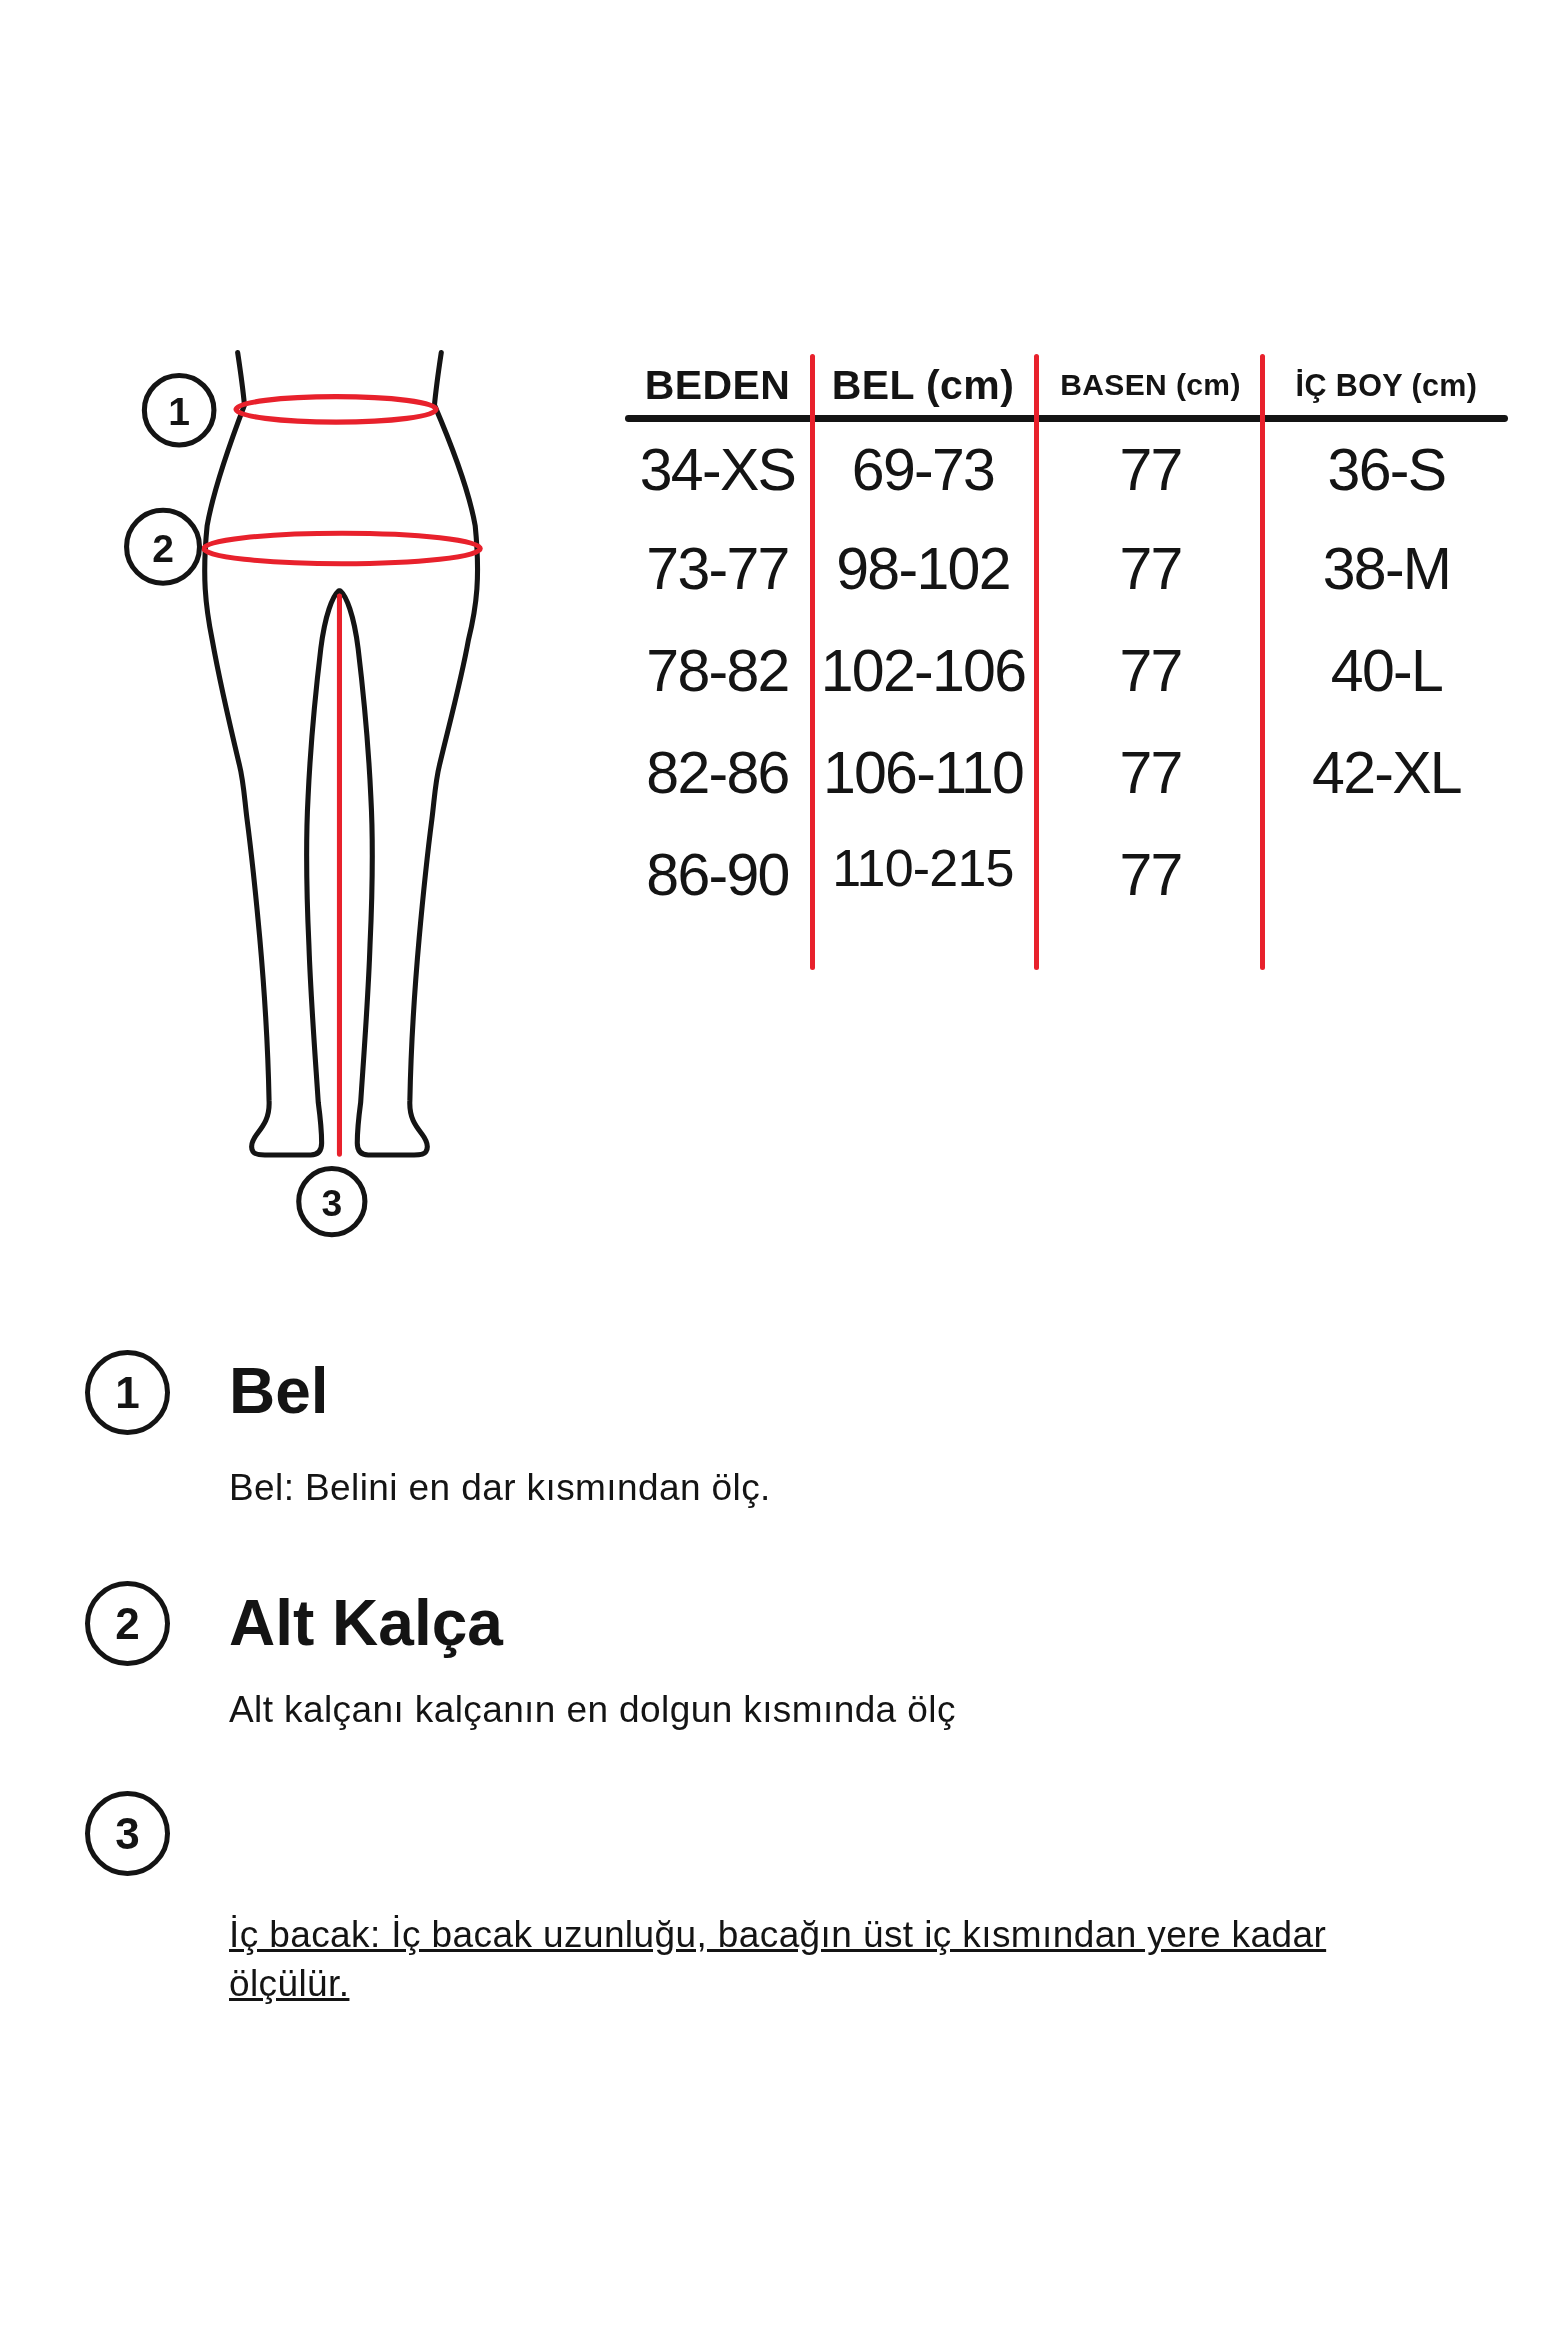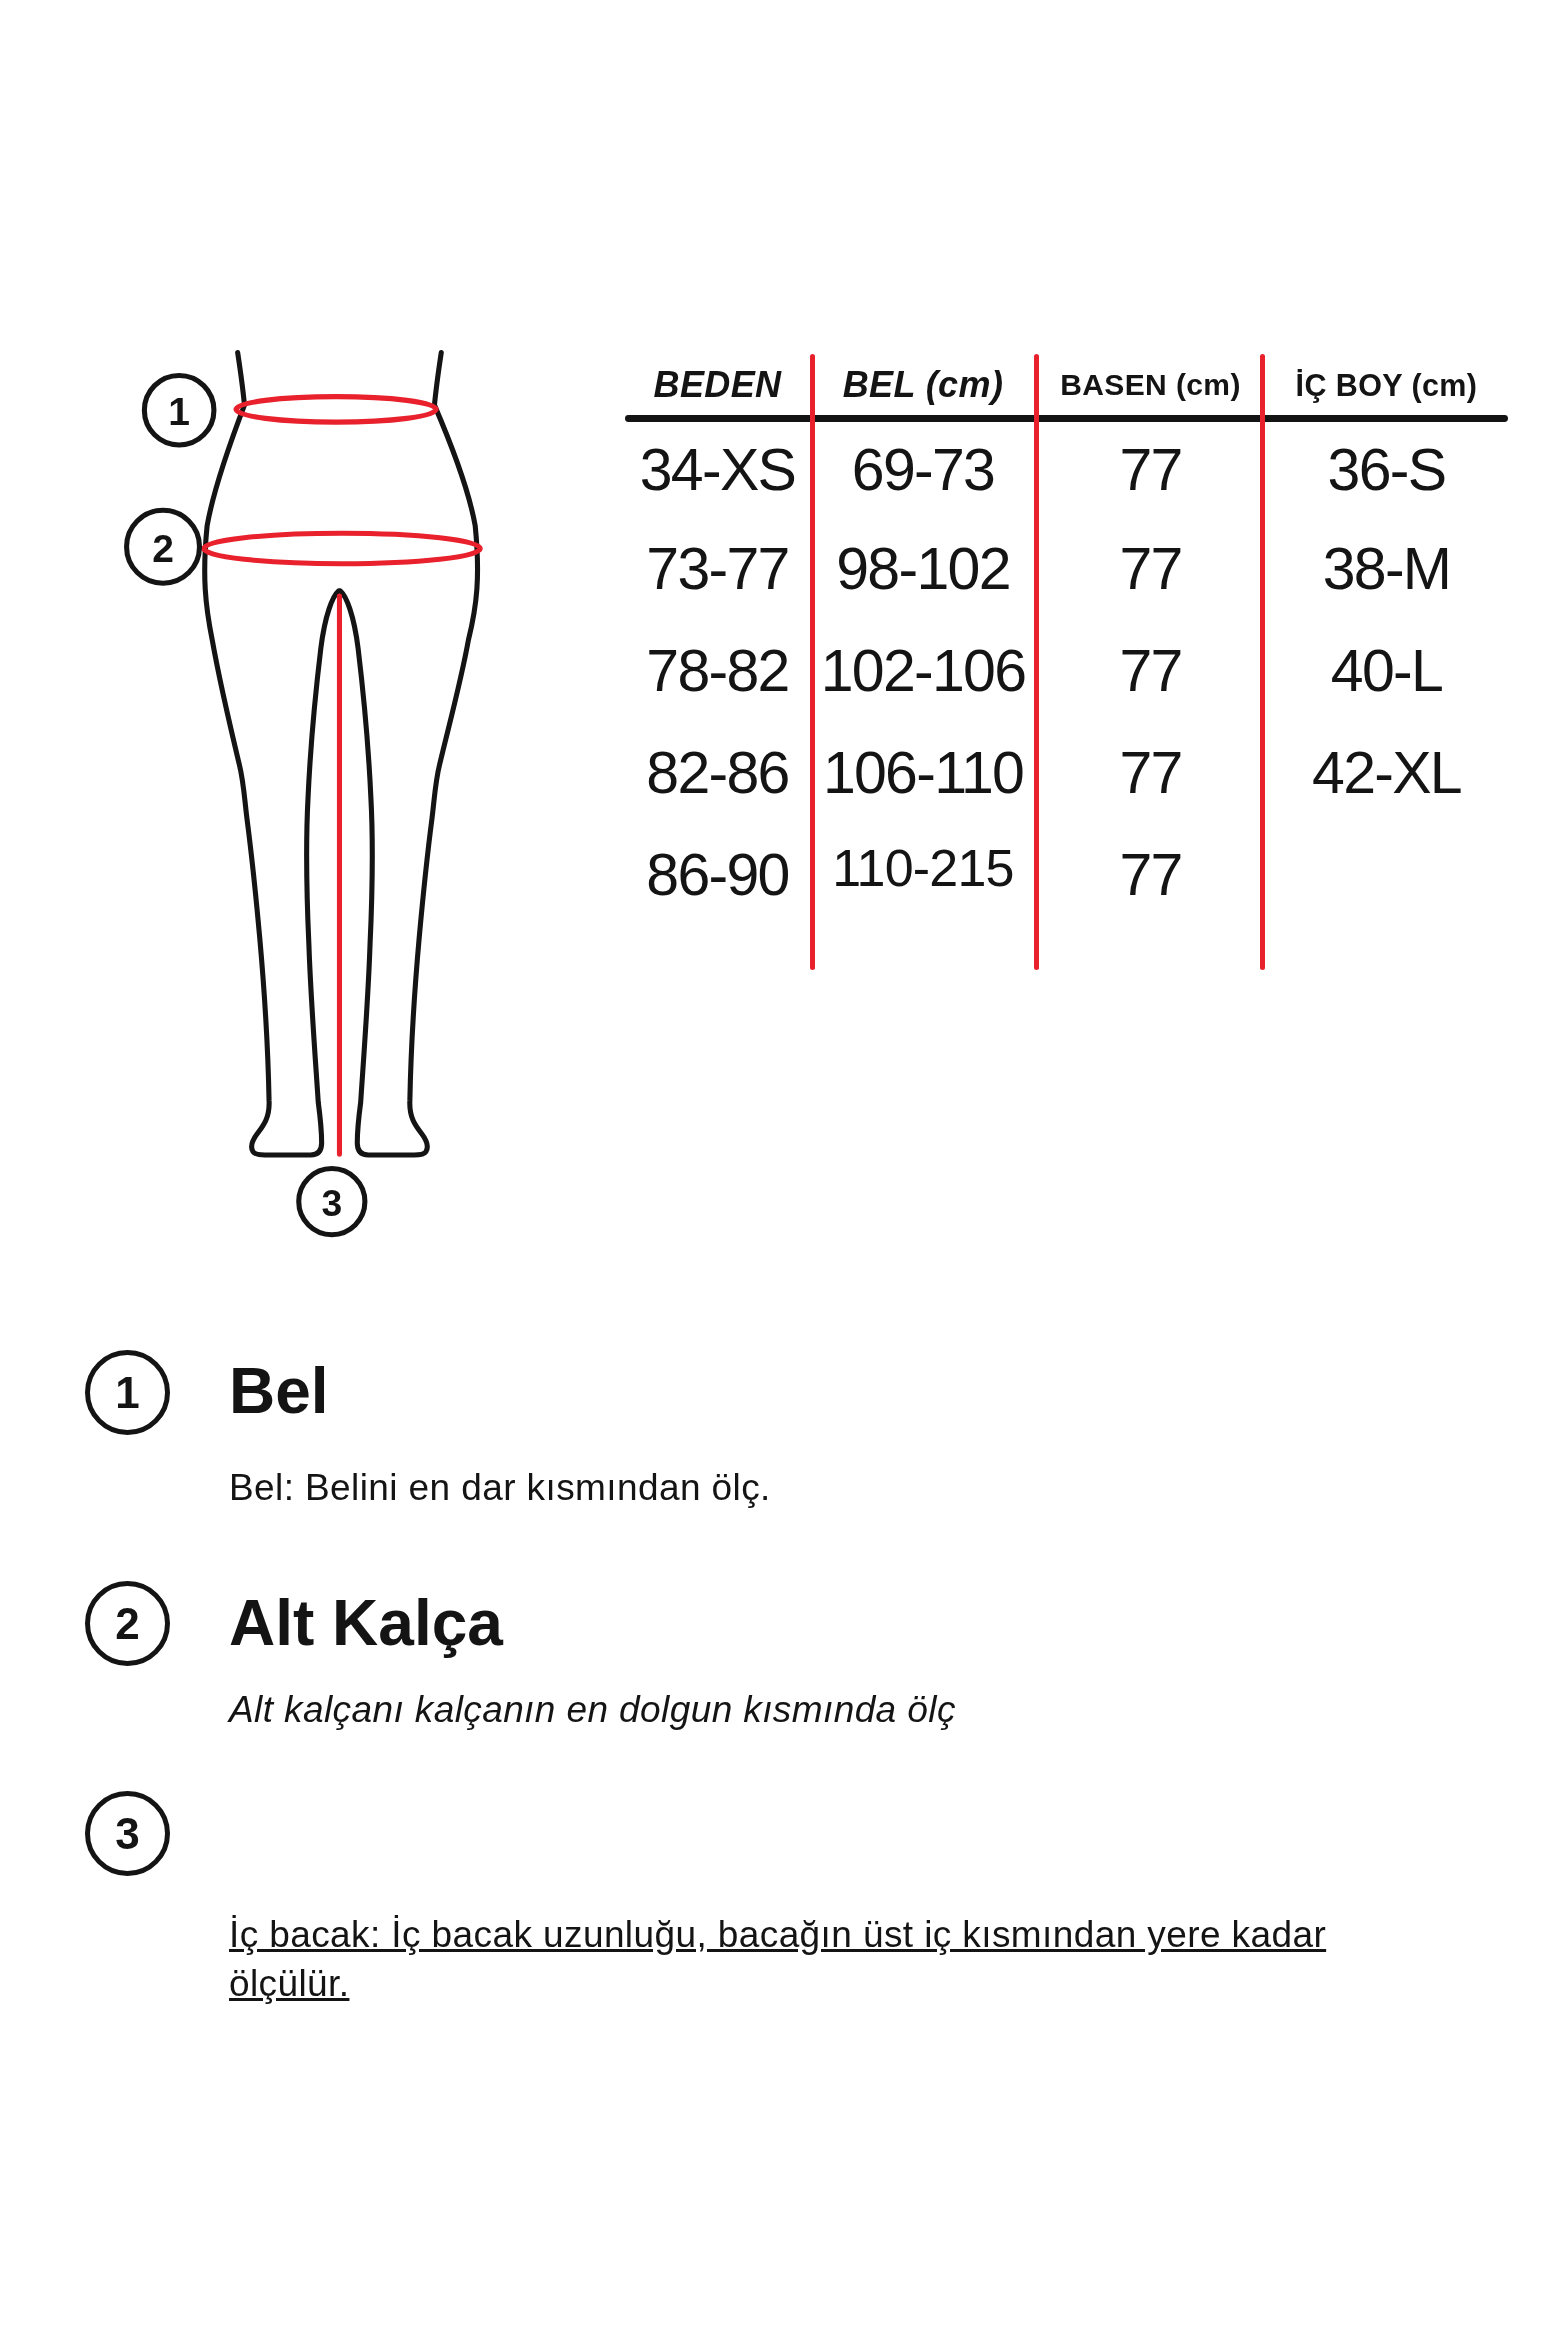--- a/index.html
+++ b/index.html
@@ -18,21 +18,21 @@
   
   .tbl {
     position:absolute; left:625px; top:348px;
     width:883px; height:632px;
     display:grid;
     grid-template-columns:185px 226px 229px 243px;
     grid-template-rows:74px 96px 102px 102px 102px 102px;
   }
   .cell { display:flex; align-items:center; justify-content:center; white-space:nowrap; }
   .hdr  { font-weight:700; letter-spacing:0.4px; }
-  .hdr-lg { font-size:36px;font-style:italic; }
+  .hdr-lg { font-size:41px; }
   .hdr-md { font-size:30px; }
   .hdr-ic { font-size:30.5px; }
   .val  { font-size:59px; letter-spacing:-1.7px; font-weight:400; }
   .val-sm { font-size:52px; letter-spacing:-0.8px; padding-bottom:13.6px; }
 
   .tbl-underline {
     position:absolute; left:625px; top:415px;
     width:883px; height:6.8px; background:#141414; border-radius:3.4px;
   }
   .tbl-redline {
@@ -64,21 +64,21 @@
   .title-1 { top:1356px; }
   .title-2 { top:1588px; }
   .title-3 { top:1798px; }
 
   .sec-desc {
     position:absolute; left:229px;
     font-size:37px; font-weight:400; line-height:49px;
     width:1136px; letter-spacing:0.4px;
   }
   .desc-1 { top:1463px; }
-  .desc-2 { top:1685px;font-style:italic; }
+  .desc-2 { top:1685px; }
   .desc-3 { top:1910px;text-decoration:underline; }
 </style>
 </head>
 <body>
 
 <div class="canvas">
 
   <svg class="figure-svg" viewBox="100 380 560 1120" fill="none" xmlns="http://www.w3.org/2000/svg">
 
     <path d="M 280,416

